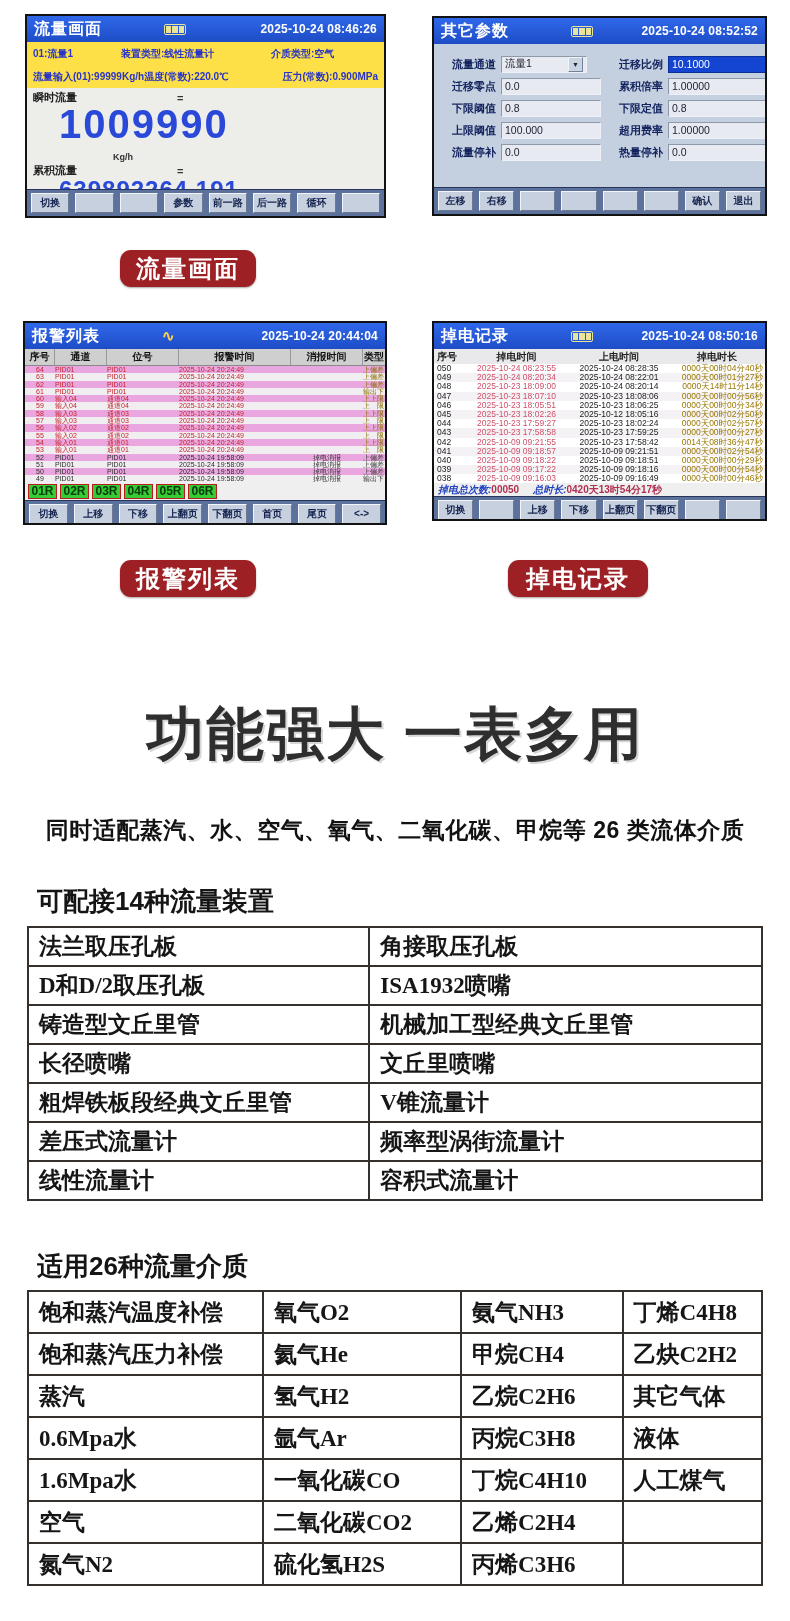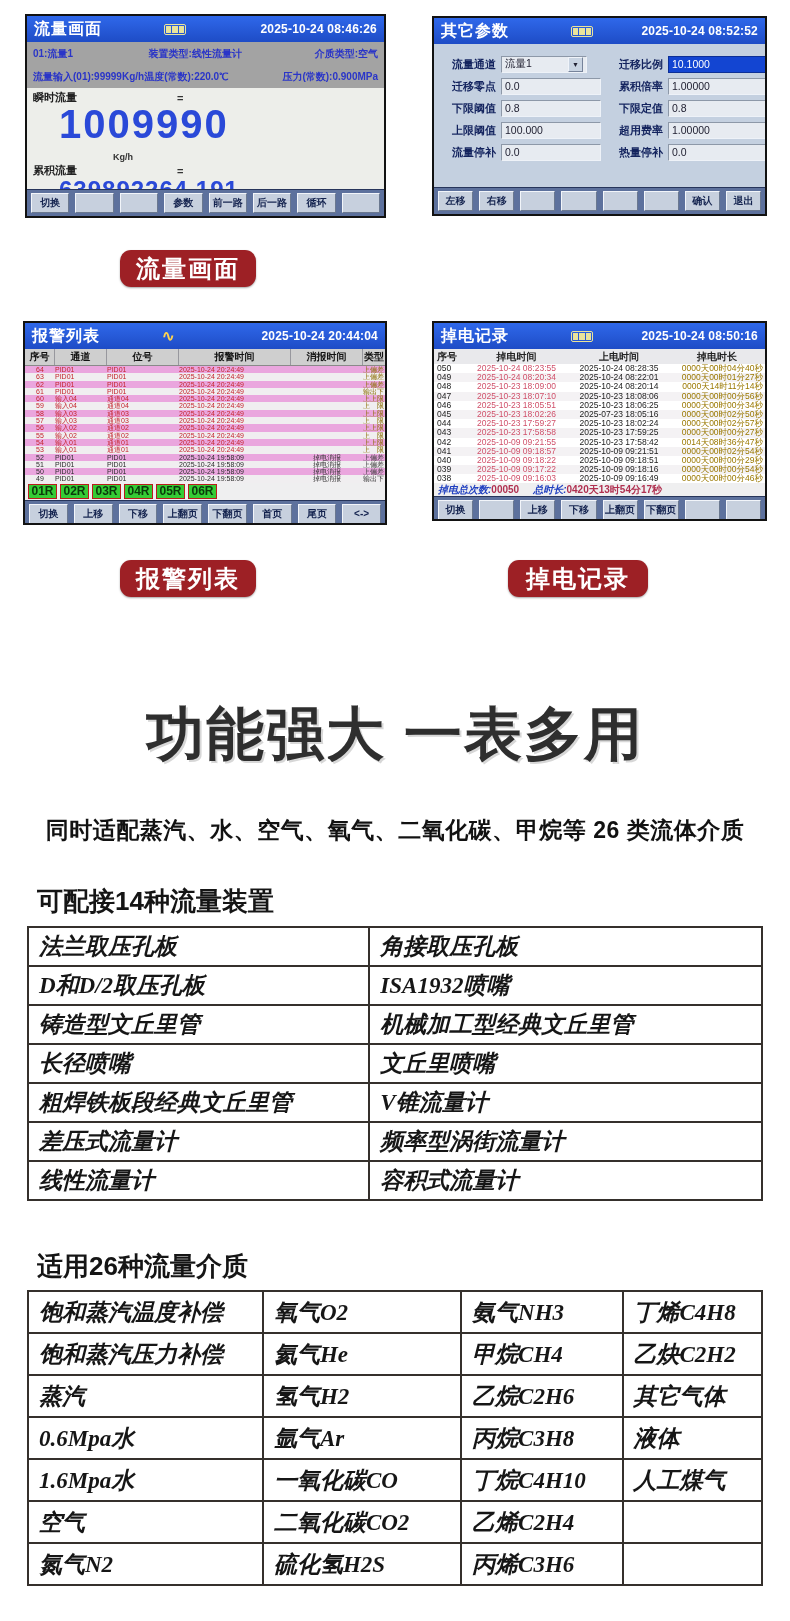--- a/index.html
+++ b/index.html
@@ -19,22 +19,22 @@
   .tbar-date{margin-left:auto;font-size:12px;font-weight:700;letter-spacing:.2px;}
 
   .btnbar{margin-top:auto;flex:0 0 26px;height:26px;display:flex;background:#5d719d;
           border-top:1px solid #27355b;padding:0 1px;}
   .fbtn{flex:1;margin:3px 3px;background:#c7d0de;border:1px solid;
         border-color:#f2f5fa #6a7890 #6a7890 #f2f5fa;font-size:10px;line-height:1;
         color:#13224e;font-weight:700;display:flex;align-items:center;justify-content:center;
         font-family:inherit;padding:0;white-space:nowrap;overflow:hidden;}
 
   
-  .inforow{height:23px;flex:0 0 23px;display:flex;align-items:center;background:#a3a3a3;
-           color:#2a35c8;font-size:10px;font-weight:600;padding:0 6px;white-space:nowrap;overflow:hidden;gap:44px;}
+  .inforow{height:23px;flex:0 0 23px;display:flex;align-items:center;background:#fde047;
+           color:#2a35c8;font-size:10px;font-weight:600;padding:0 6px;white-space:nowrap;overflow:hidden;}
   .inforow .s1{width:88px;}
   .inforow .s2{width:150px;}
   .inforow .w1{flex:1;}
   .flow-main{flex:1;background:#edeeea;padding:3px 0 0 6px;overflow:hidden;}
   .meas-row{display:flex;align-items:center;height:13px;font-size:11px;font-weight:700;color:#222;}
   .meas-row .eq{margin-left:100px;font-weight:700;color:#333;}
   .big-num{color:#2a49d8;font-weight:700;font-size:40px;line-height:40px;margin:0 0 0 26px;letter-spacing:2px;}
   .mid-num{color:#2a49d8;font-weight:700;font-size:24px;line-height:25px;margin:0 0 0 26px;letter-spacing:1px;}
   .unit{font-size:9px;color:#333;font-weight:700;margin:8px 0 2px 52px;line-height:10px;padding-left:28px;}
 
@@ -105,21 +105,21 @@
         letter-spacing:2px;box-shadow:0 1px 2px rgba(0,0,0,.35);}
 
   
   .hero-title{position:absolute;top:666px;left:0;width:790px;text-align:center;
       font-size:58px;line-height:1;font-weight:900;color:#2e2e2e;letter-spacing:2px;
       text-shadow:2px 2px 0 rgba(140,140,140,.35);}
   .hero-sub{position:absolute;left:0;width:790px;text-align:center;font-size:23px;
       font-weight:600;color:#121212;letter-spacing:.5px;}
   .sec-title{position:absolute;left:37px;font-size:26px;font-weight:700;color:#151515;}
   .spec-table{position:absolute;left:27px;width:736px;border-collapse:collapse;
-      font-family:"Liberation Serif",serif;font-style:italic;}
+      font-family:"Liberation Serif",serif;}
   .spec-table td{border:2px solid #35302c;font-size:23px;font-weight:600;color:#161616;
       padding:2px 10px;height:33px;white-space:nowrap;overflow:hidden;}
   .tbl-devices td:first-child{width:46.5%;}
   .tbl-media td:nth-child(1){width:32%;}
   .tbl-media td:nth-child(2){width:27%;}
   .tbl-media td:nth-child(3){width:22%;}
   .tbl-media td:nth-child(4){width:19%;}
   .tbl-media td{height:36px;}
 </style>
 </head>
@@ -468,21 +468,21 @@
   </div>
         <div class="prow even">
     <span class="p-no">046</span>
     <span class="p-off">2025-10-23 18:05:51</span>
     <span class="p-on">2025-10-23 18:06:25</span>
     <span class="p-dur">0000天00时00分34秒</span>
   </div>
         <div class="prow odd">
     <span class="p-no">045</span>
     <span class="p-off">2025-10-23 18:02:26</span>
-    <span class="p-on">2025-07-23 18:05:16</span>
+    <span class="p-on">2025-10-12 18:05:16</span>
     <span class="p-dur">0000天00时02分50秒</span>
   </div>
         <div class="prow even">
     <span class="p-no">044</span>
     <span class="p-off">2025-10-23 17:59:27</span>
     <span class="p-on">2025-10-23 18:02:24</span>
     <span class="p-dur">0000天00时02分57秒</span>
   </div>
         <div class="prow odd">
     <span class="p-no">043</span>

